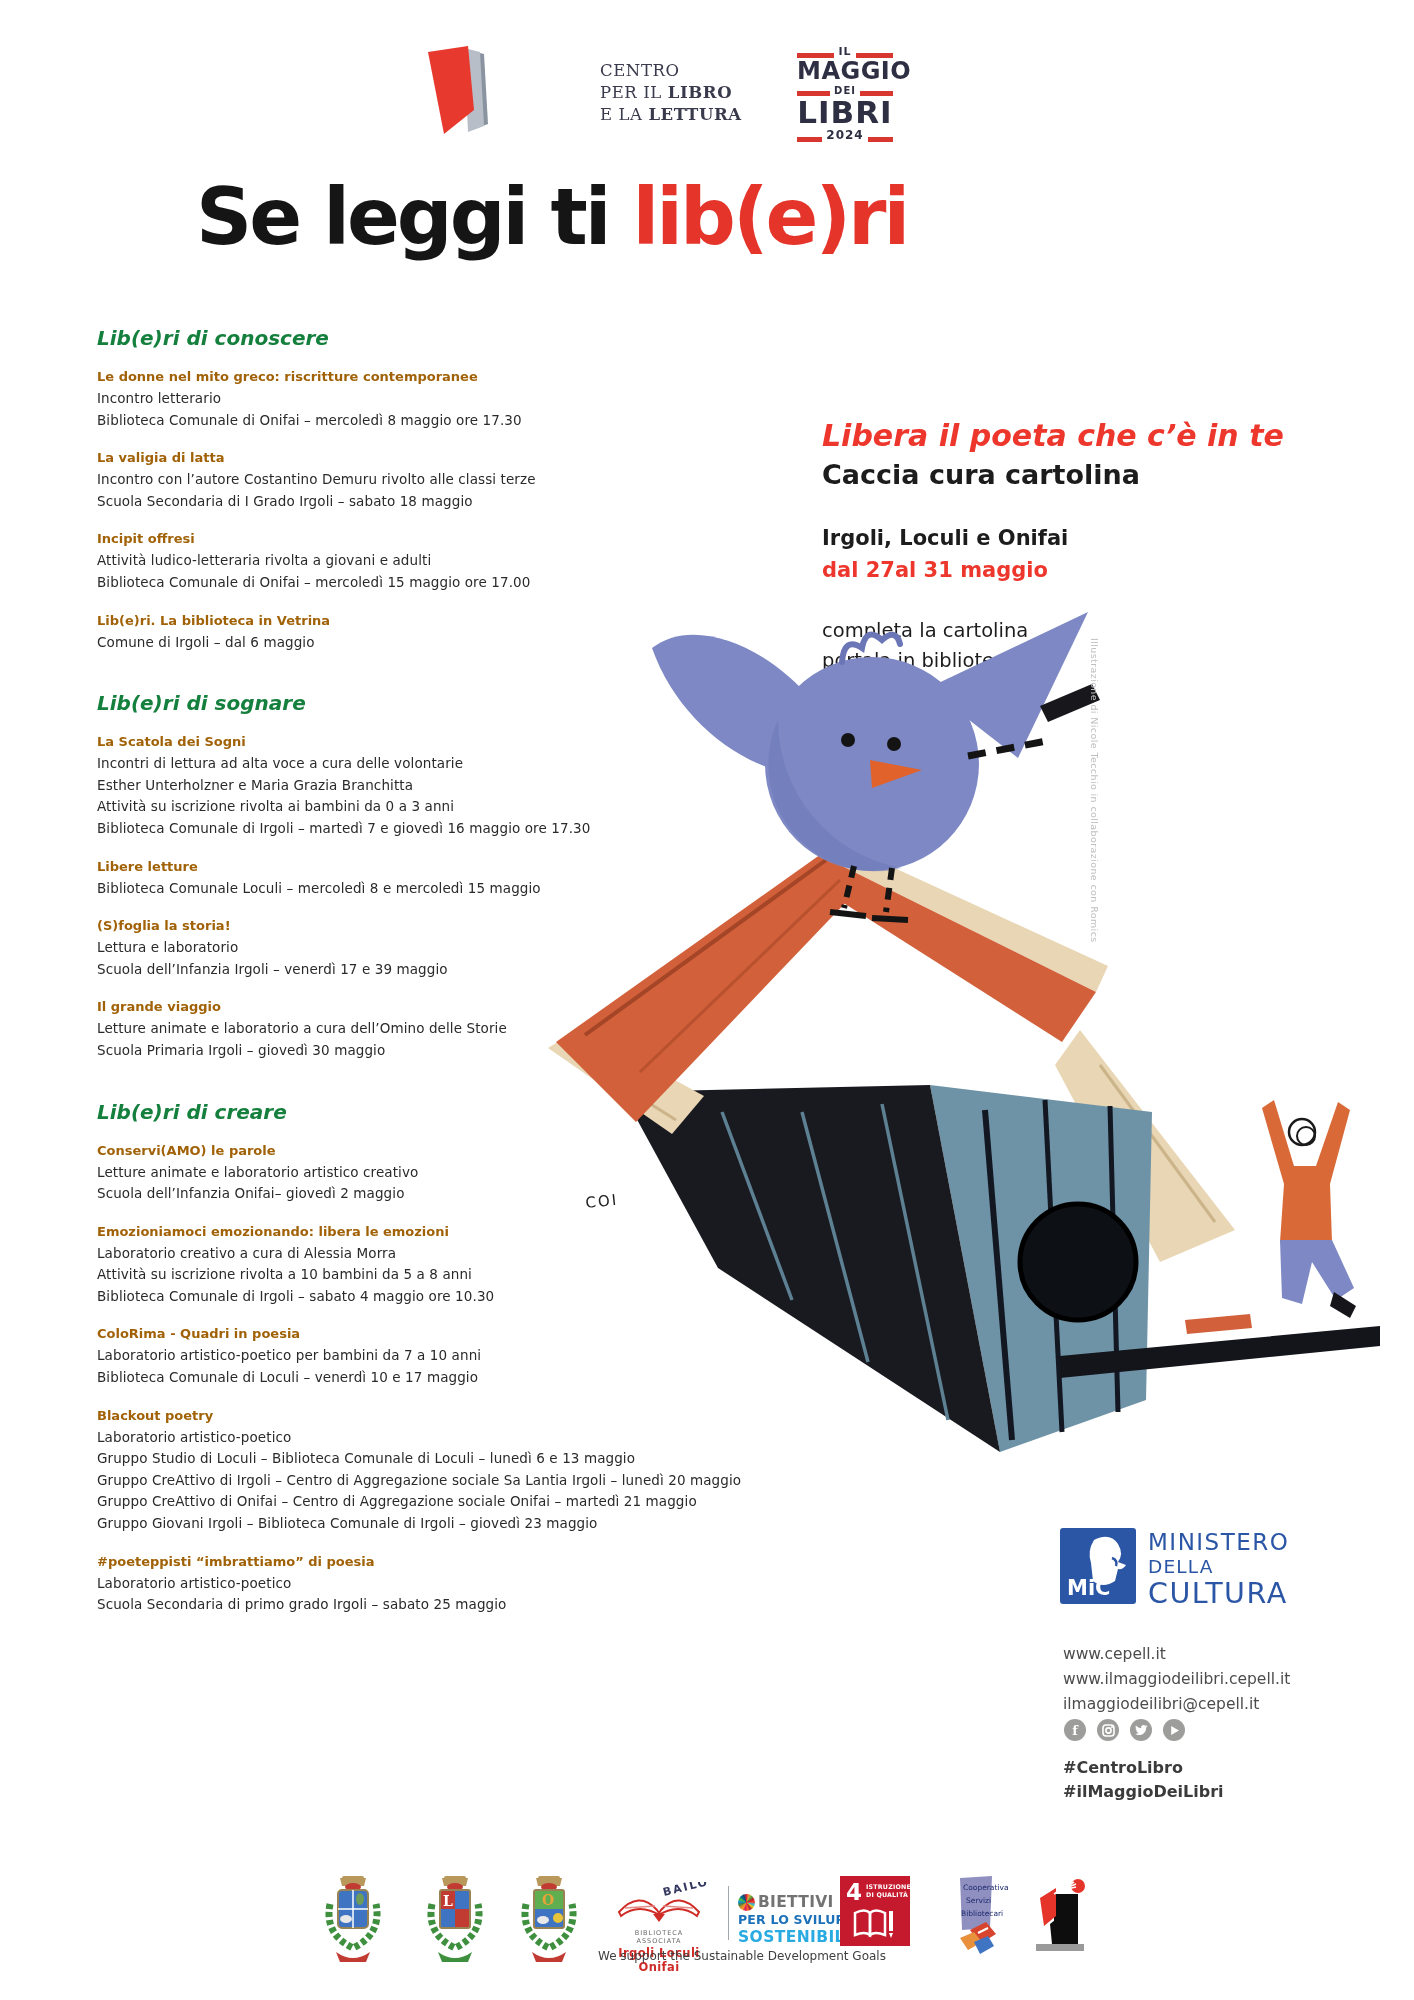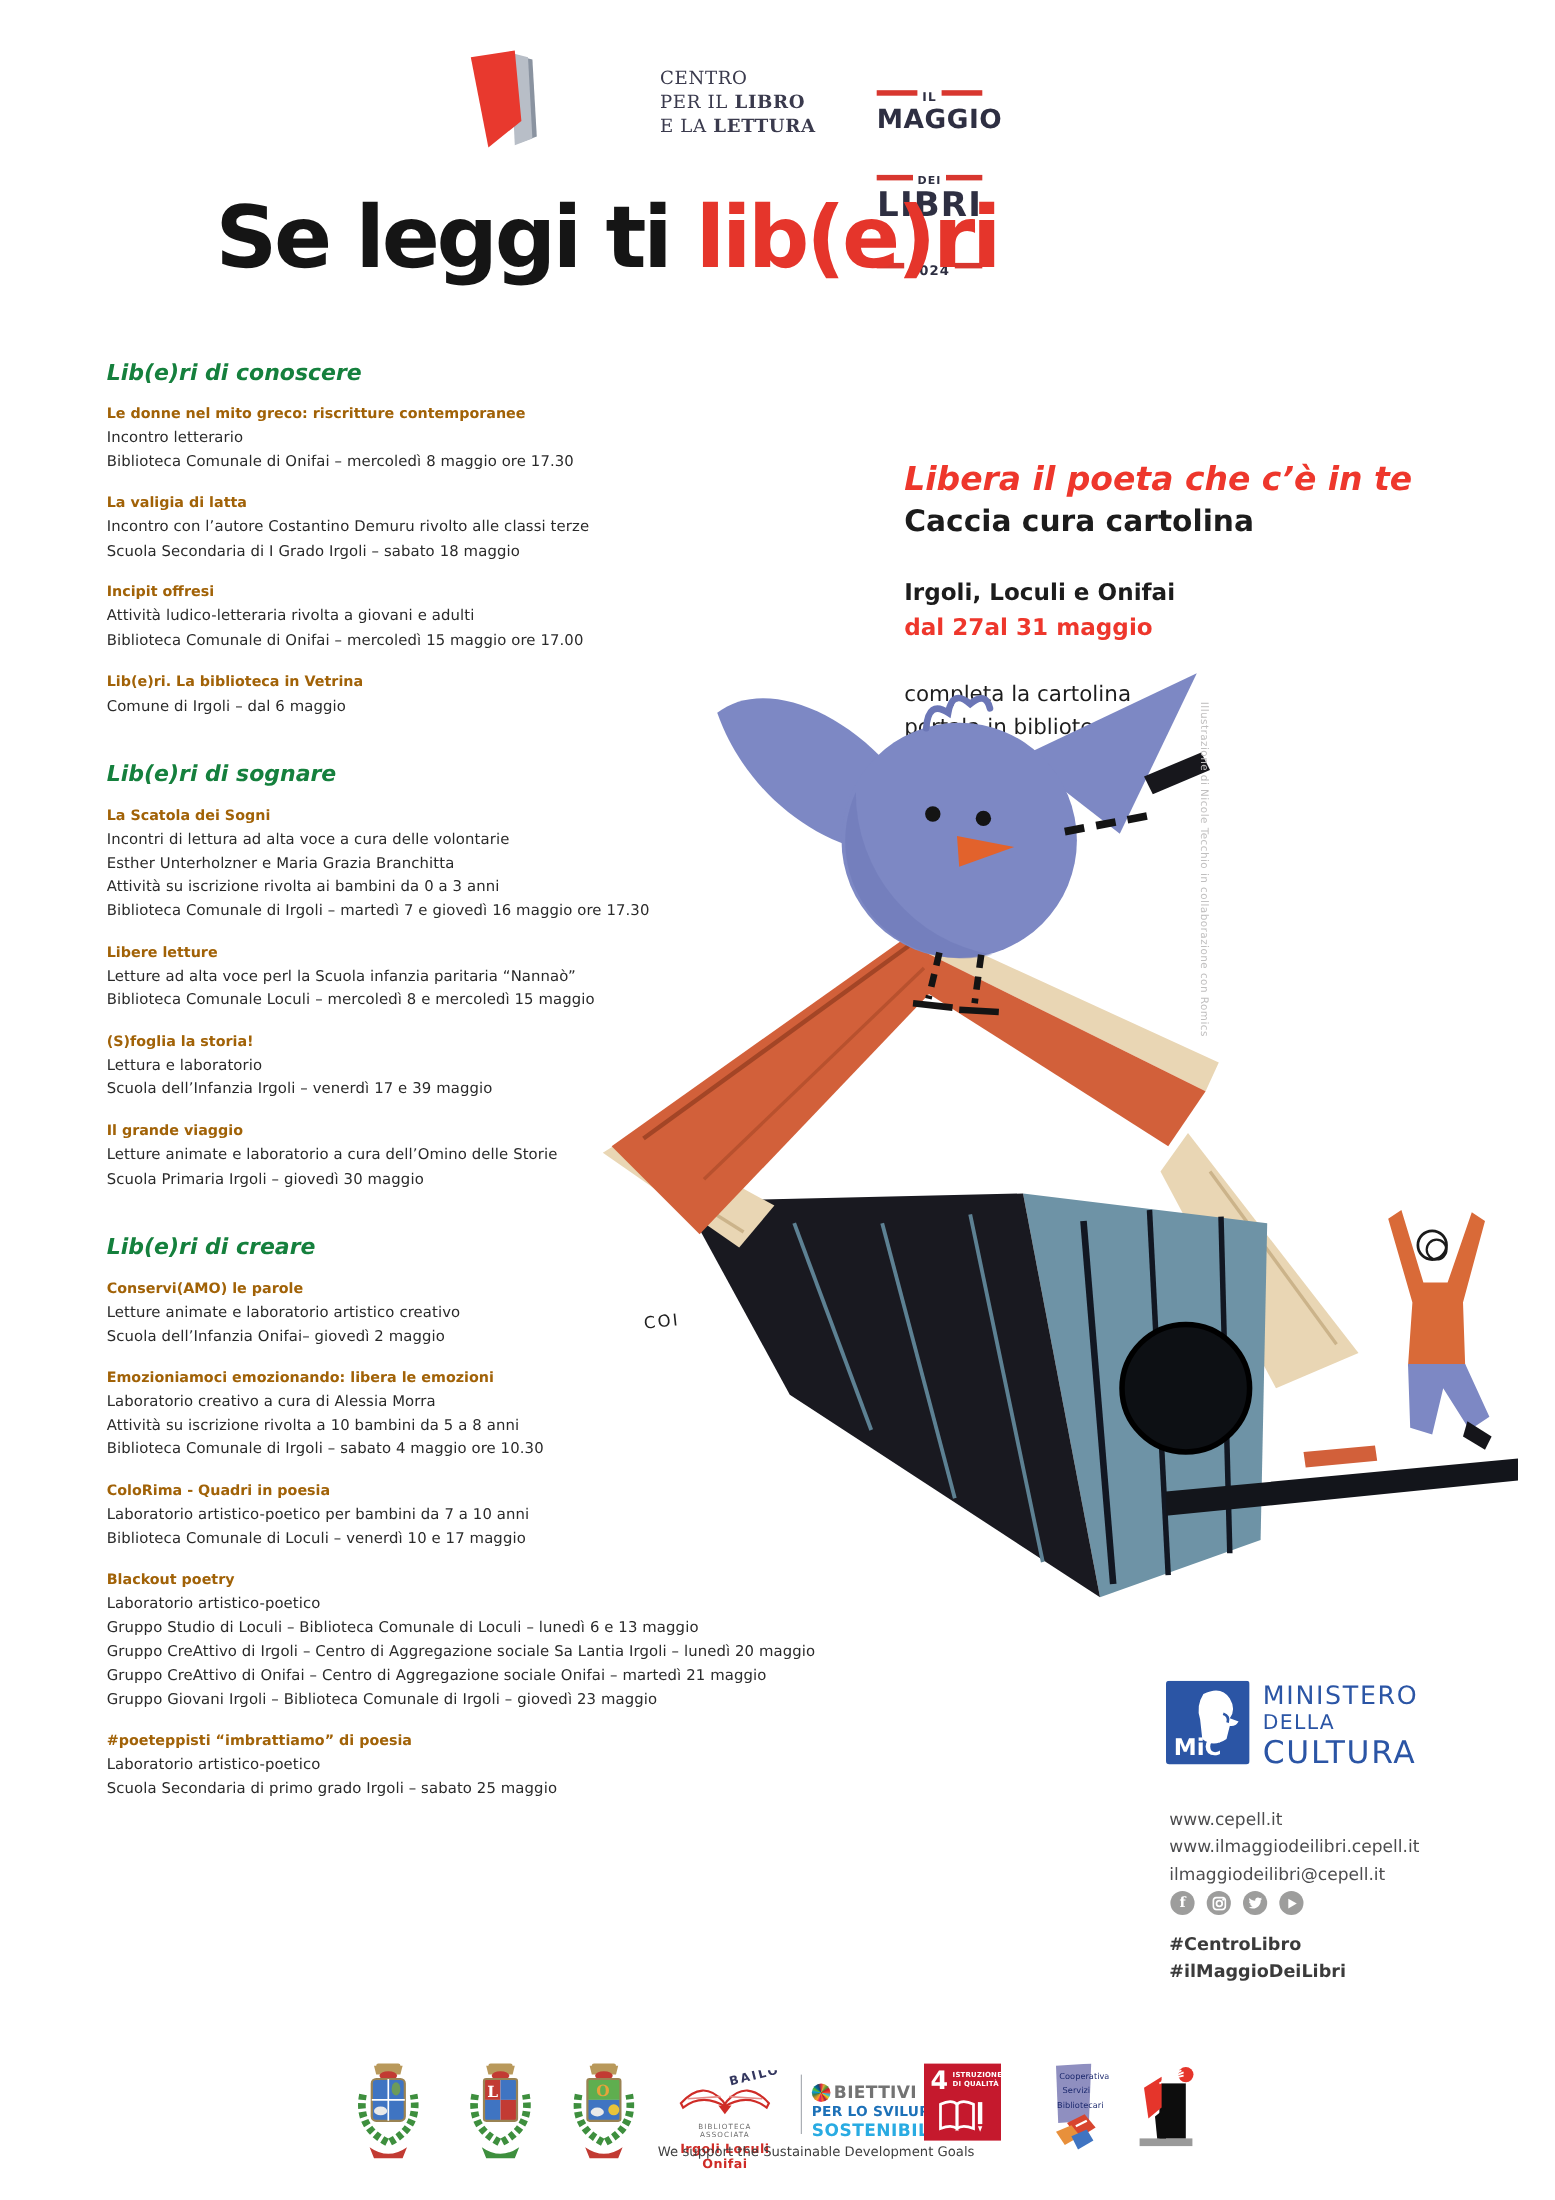--- a/index.html
+++ b/index.html
@@ -6,21 +6,21 @@
   .poster{position:relative;width:1414px;height:2000px;background:#ffffff;overflow:hidden;
           font-family:"DejaVu Sans",sans-serif;color:#1c1c1c;margin:0 auto;}
   .abs{position:absolute;}
 
   
   #cepell-book{left:422px;top:44px;}
   #cepell-text{left:600px;top:60px;font-family:"DejaVu Serif",serif;font-size:16.5px;
                line-height:1.34;letter-spacing:.6px;color:#3a3a4d;white-space:nowrap;}
   #cepell-text b{font-weight:700;}
   #maggio-logo{left:797px;top:45px;width:96px;color:#2e2f42;text-align:center;}
-  .m-row{display:flex;align-items:flex-start;gap:4px;font-weight:700;margin-top:37px;}
+  .m-row{display:flex;align-items:flex-end;gap:4px;font-weight:700;}
   .m-bar{height:5px;background:#d8372f;flex:1;}
   .m-il{font-size:11px;letter-spacing:1px;}
   .m-maggio{font-size:24px;font-weight:700;letter-spacing:.5px;line-height:1.12;}
   .m-dei{font-size:10px;letter-spacing:1px;}
   .m-libri{font-size:31px;font-weight:700;letter-spacing:1px;line-height:1.05;}
   .m-year{font-size:12px;letter-spacing:1px;}
 
   
   #title{left:196px;top:172px;font-size:78px;font-weight:700;letter-spacing:-3px;
          white-space:nowrap;color:#151515;}
@@ -147,21 +147,20 @@
       <div class="sec-heading">Lib(e)ri di sognare</div>
       <div class="ev">
         <div class="ev-title">La Scatola dei Sogni</div>
         <div class="ev-line">Incontri di lettura ad alta voce a cura delle volontarie</div>
         <div class="ev-line">Esther Unterholzner e Maria Grazia Branchitta</div>
         <div class="ev-line">Attività su iscrizione rivolta ai bambini da 0 a 3 anni</div>
         <div class="ev-line">Biblioteca Comunale di Irgoli – martedì 7 e giovedì 16 maggio ore 17.30</div>
       </div>
       <div class="ev">
         <div class="ev-title">Libere letture</div>
-        <div class="ev-line">Letture ad alta voce perl la Scuola infanzia paritaria “Nannaò”</div>
         <div class="ev-line">Biblioteca Comunale Loculi – mercoledì 8 e mercoledì 15 maggio</div>
       </div>
       <div class="ev">
         <div class="ev-title">(S)foglia la storia!</div>
         <div class="ev-line">Lettura e laboratorio</div>
         <div class="ev-line">Scuola dell’Infanzia Irgoli – venerdì 17 e 39 maggio</div>
       </div>
       <div class="ev">
         <div class="ev-title">Il grande viaggio</div>
         <div class="ev-line">Letture animate e laboratorio a cura dell’Omino delle Storie</div>

